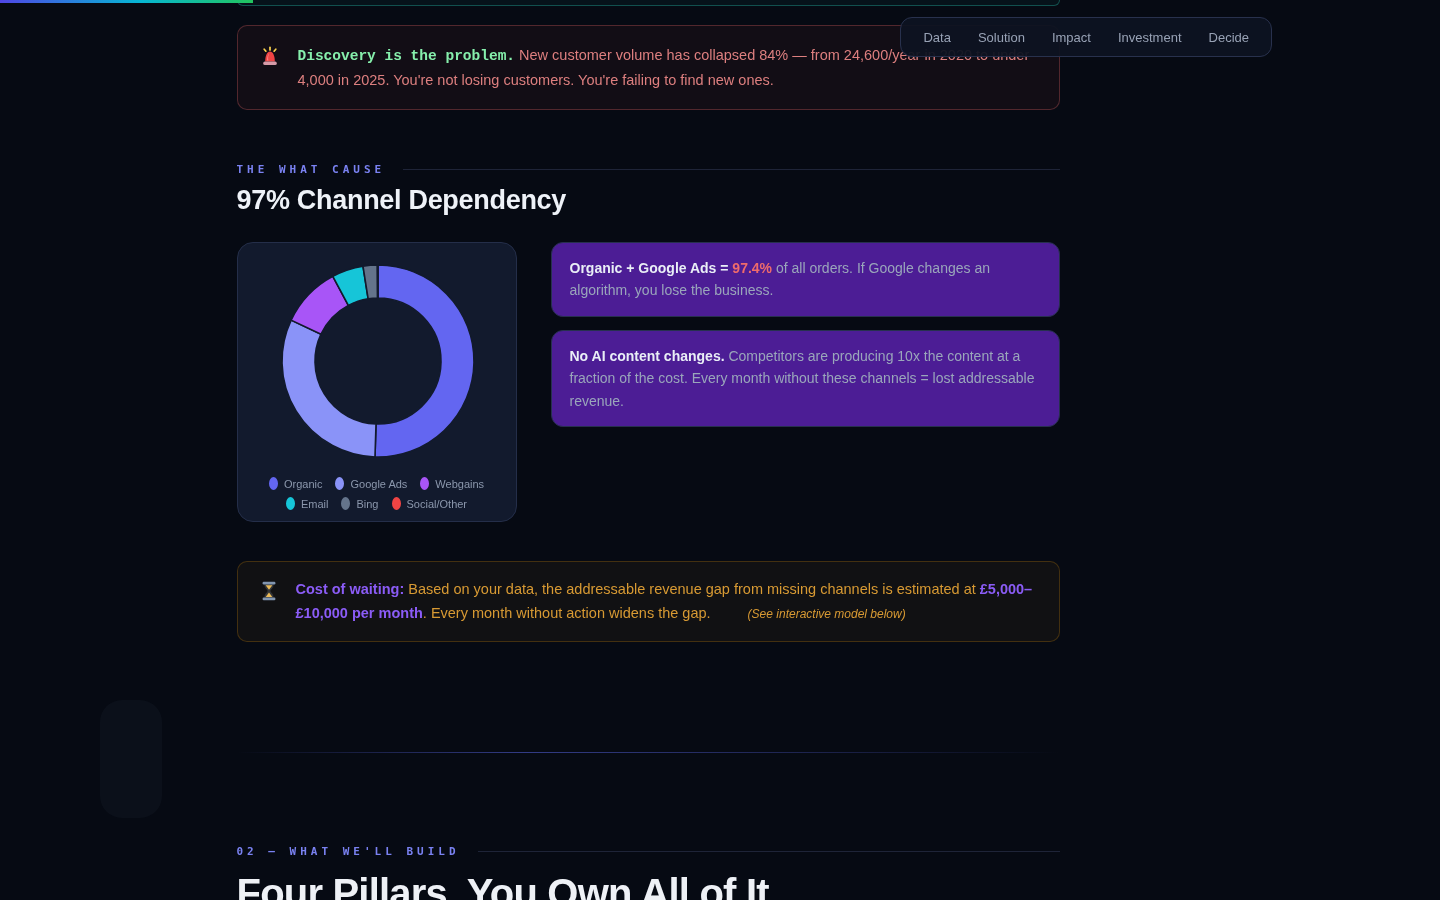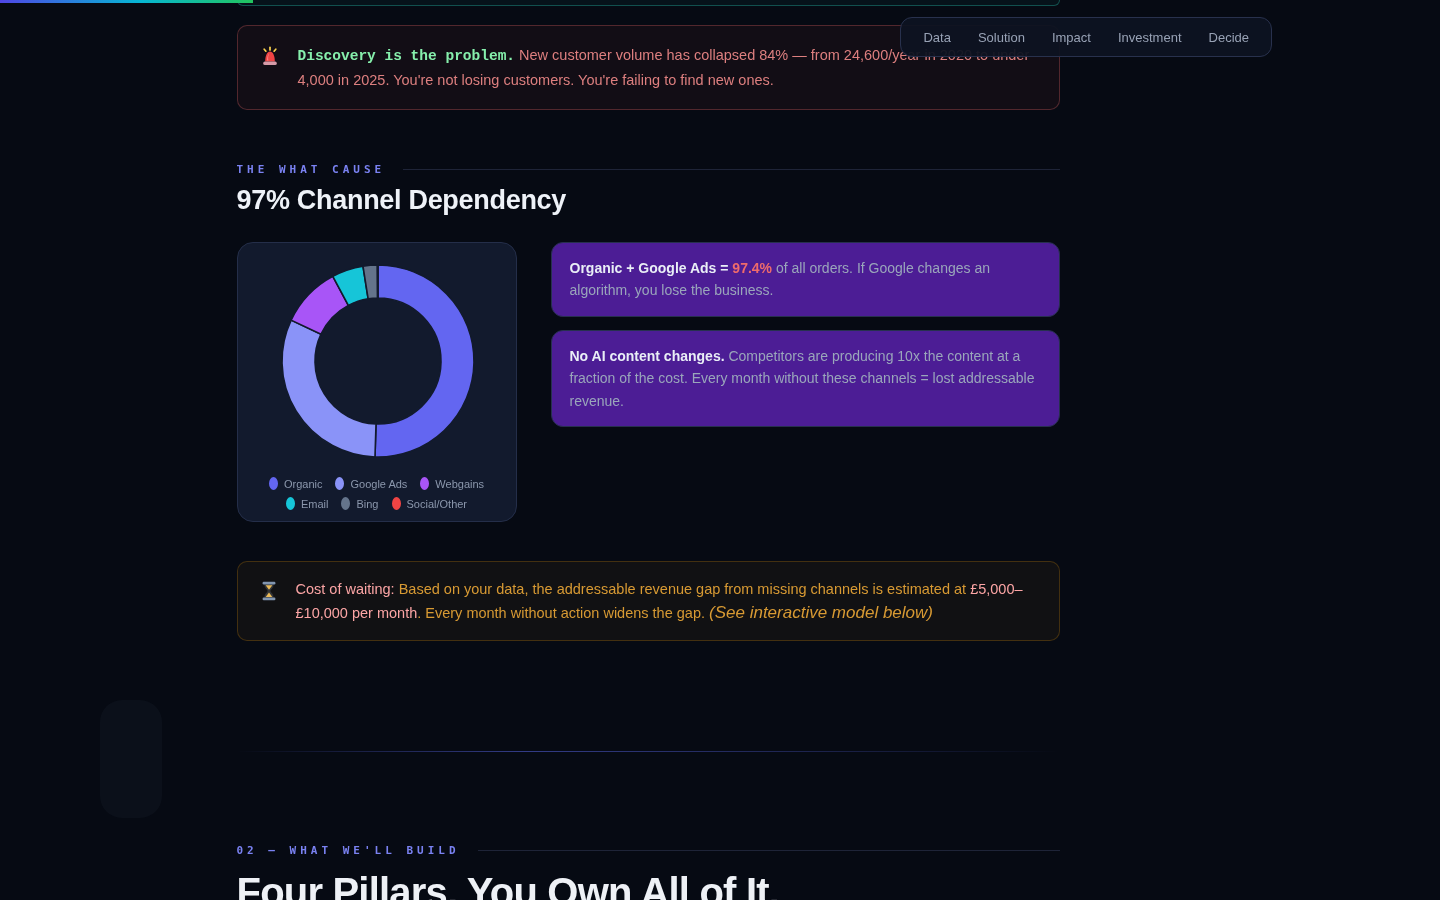--- a/index.html
+++ b/index.html
@@ -63,22 +63,22 @@
     margin-bottom:53px;
   }
   .alert-danger .seg-strong { color:#86efac; font-weight:700;font-family:Liberation Mono, monospace; }
   .alert-warning {
     background:rgba(245,158,11,0.05);
     border:1px solid rgba(245,158,11,0.22);
     color:#d89a33;
     padding:15px 20px;
     margin-top:39px;
   }
-  .alert-warning .seg-strong { color:#fca5a5; font-weight:400; }
-  .alert-warning .seg-em { font-style:italic; font-size:17px; }
+  .alert-warning .seg-strong { color:#8b5cf6; font-weight:700; }
+  .alert-warning .seg-em { font-style:italic; font-size:12px;margin-left:33px; }
 
   
   .kicker-row { display:flex; align-items:center; }
   .kicker {
     font-family:"DejaVu Sans Mono","Liberation Mono",monospace;
     font-size:11px; font-weight:700; letter-spacing:4px;
     color:#7a82f2; white-space:nowrap;
   }
   .kicker-line { flex:1; height:1px; background:#1e2438; margin-left:18px; }
   h2.section-title {

